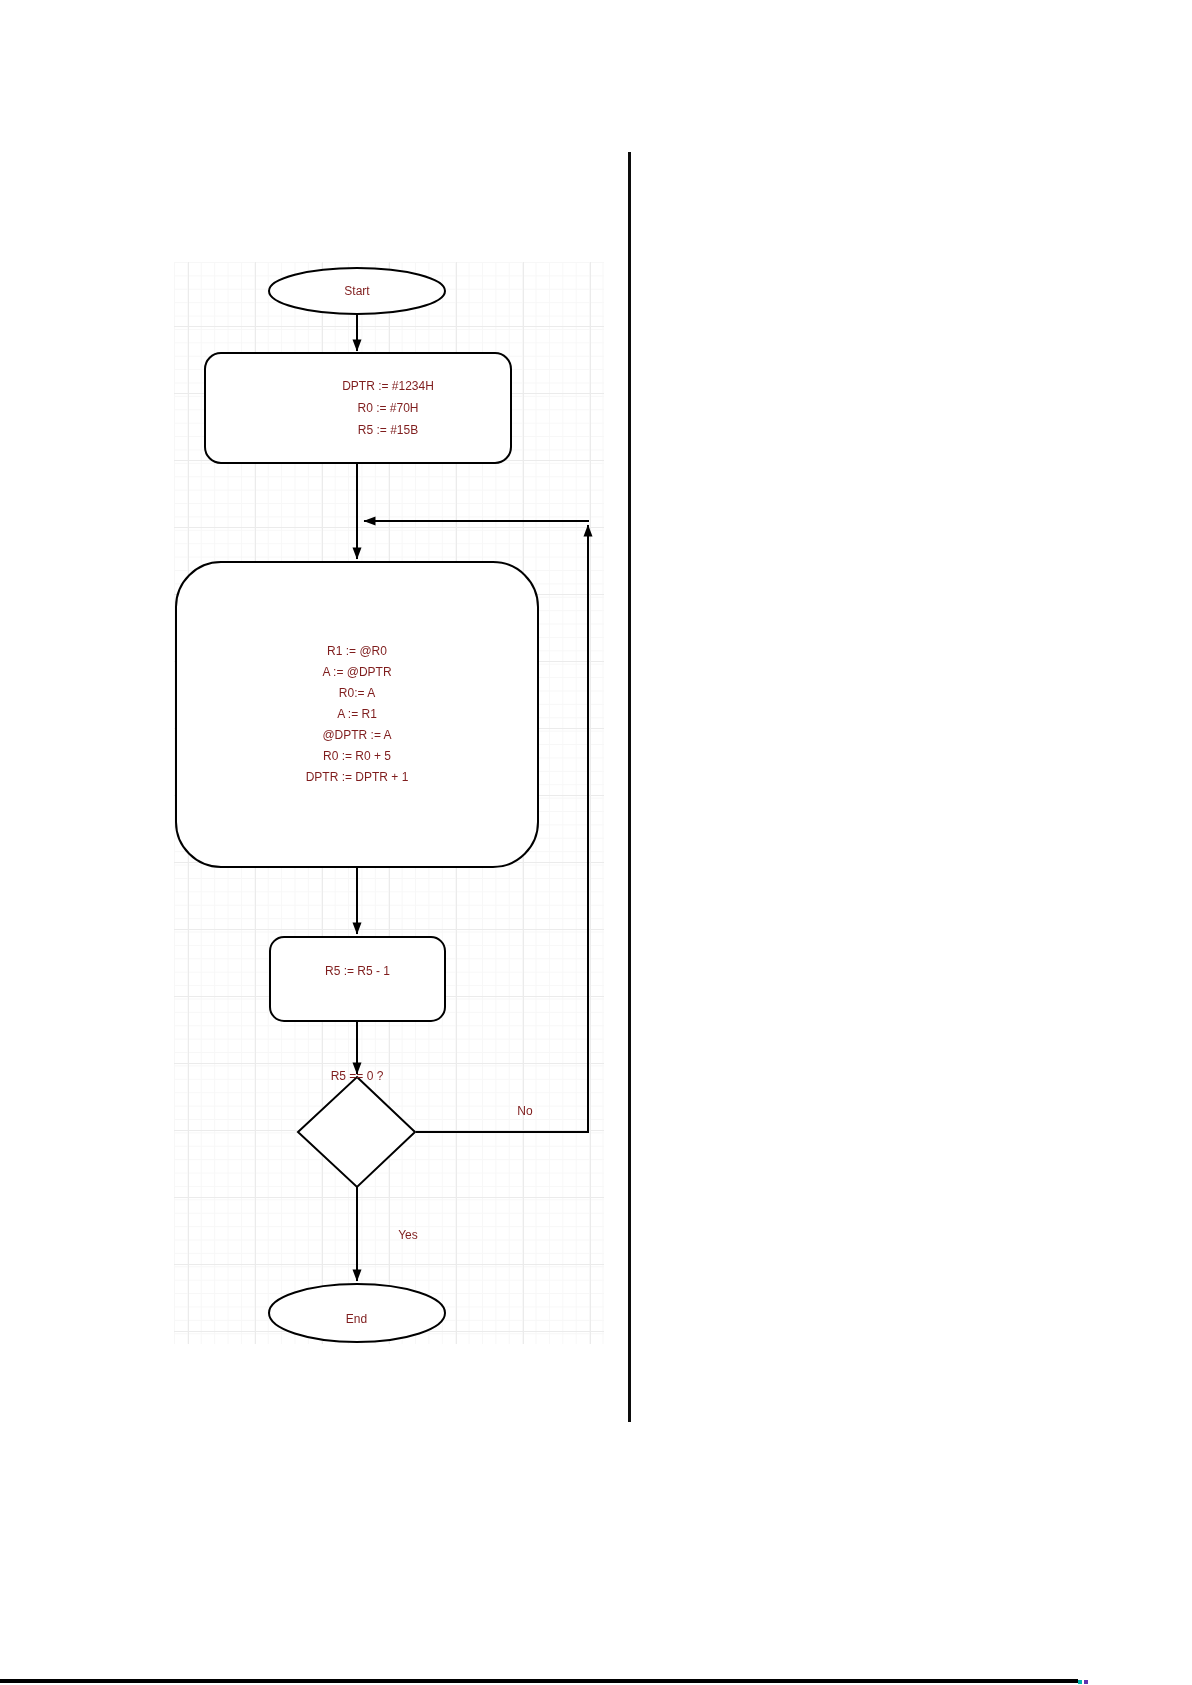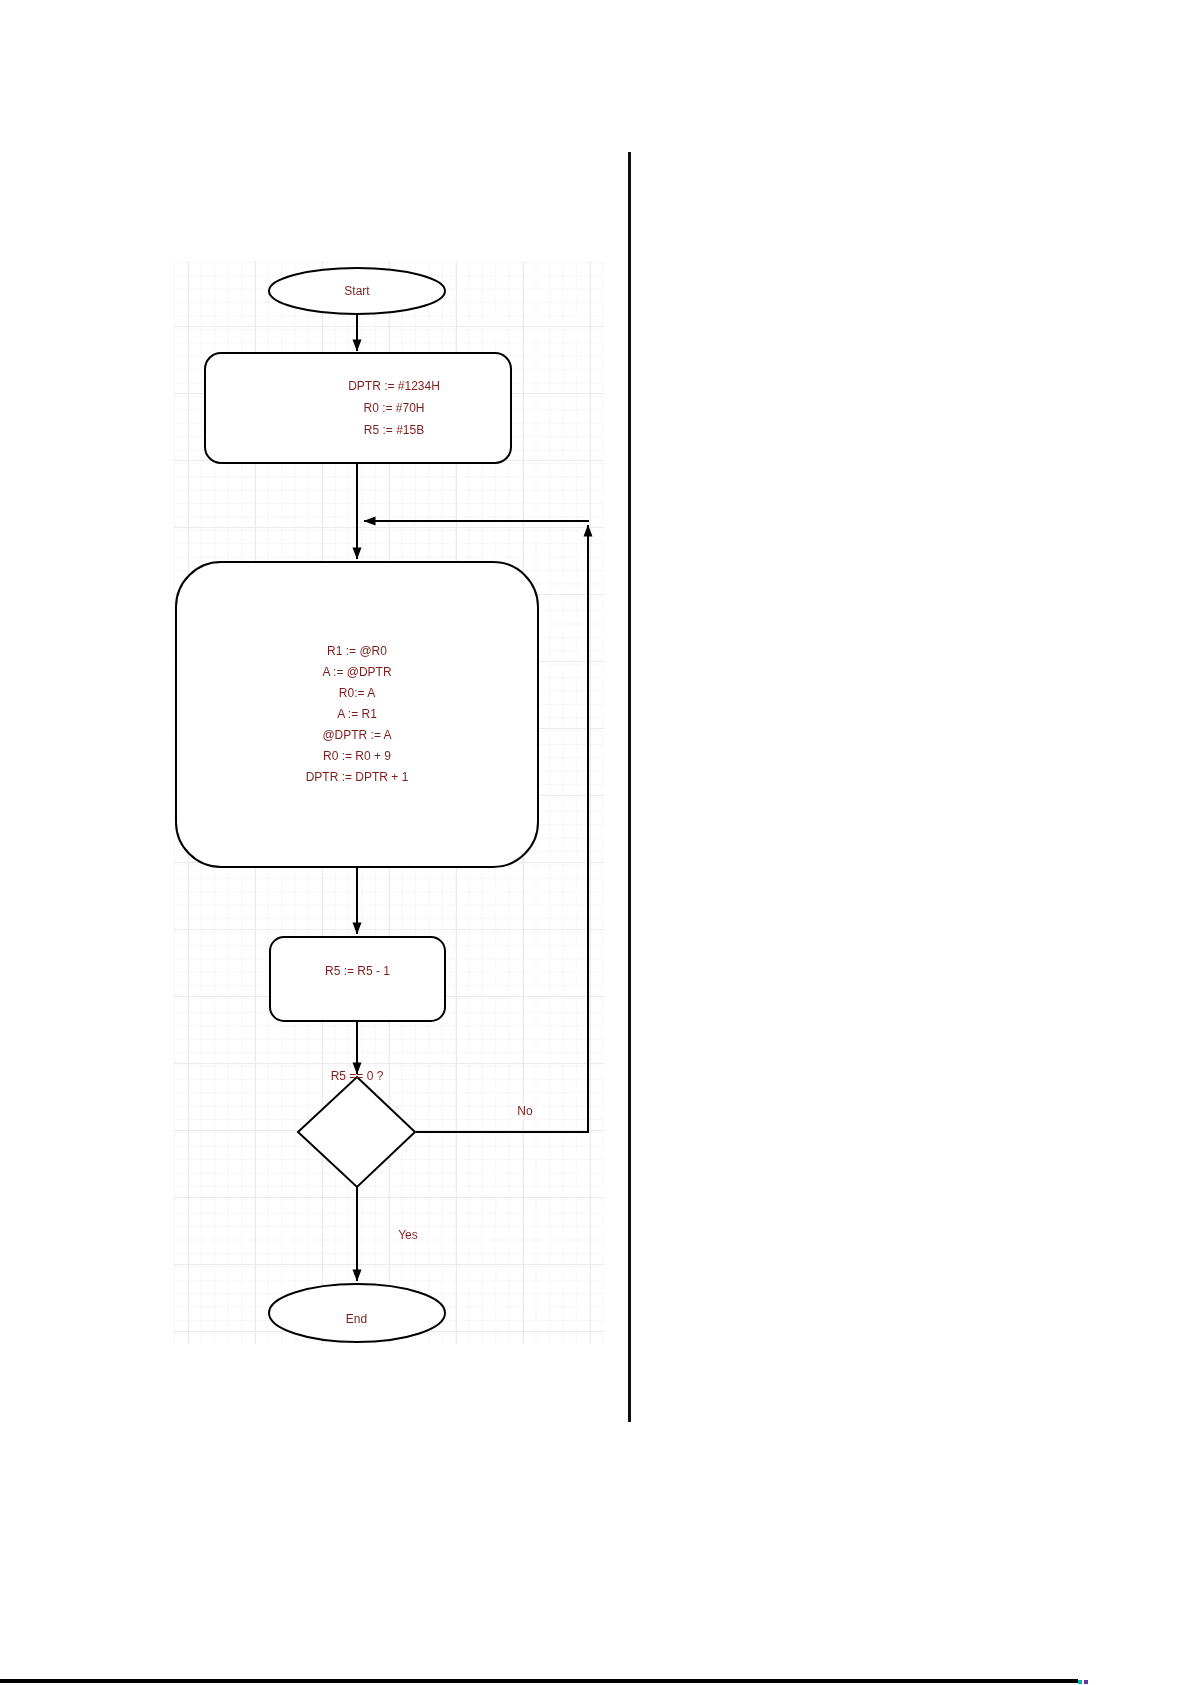--- a/index.html
+++ b/index.html
@@ -47,21 +47,21 @@
     display: flex;
     align-items: center;
     justify-content: center;
     text-align: center;
     font-size: 12px;
     line-height: 22px;
     white-space: pre-line;
     color: #7f1d1d;
   }
   .lbl-start    { left: 269px; top: 268px; width: 176px; height: 46px; }
-  .lbl-init     { left: 211px; top: 353px; width: 366px; height: 110px; }
+  .lbl-init     { left: 205px; top: 353px; width: 366px; height: 110px; }
   .lbl-swap     { left: 176px; top: 562px; width: 362px; height: 305px; line-height: 21px; }
   .lbl-dec      { left: 270px; top: 937px; width: 175px; height: 68px; }
   .lbl-decision { left: 297px; top: 1054px; width: 120px; height: 44px; }
   .lbl-no       { left: 505px; top: 1099px; width: 40px;  height: 24px; }
   .lbl-yes      { left: 386px; top: 1223px; width: 44px;  height: 24px; }
   .lbl-end      { left: 268px; top: 1285px; width: 177px; height: 68px; }
 
   .page-divider {
     position: absolute;
     left: 628px;
@@ -132,21 +132,21 @@
 
   <div class="node-label lbl-start">Start</div>
   <div class="node-label lbl-init">DPTR := #1234H
 R0 := #70H
 R5 := #15B</div>
   <div class="node-label lbl-swap">R1 := @R0
 A := @DPTR
 R0:= A
 A := R1
 @DPTR := A
-R0 := R0 + 9
+R0 := R0 + 5
 DPTR := DPTR + 1</div>
   <div class="node-label lbl-dec">R5 := R5 - 1</div>
   <div class="node-label lbl-decision">R5 == 0 ?</div>
   <div class="node-label lbl-no">No</div>
   <div class="node-label lbl-yes">Yes</div>
   <div class="node-label lbl-end">End</div>
 
   <div class="page-divider"></div>
   <div class="bottom-rule"></div>
   <div class="artifact-teal"></div>

